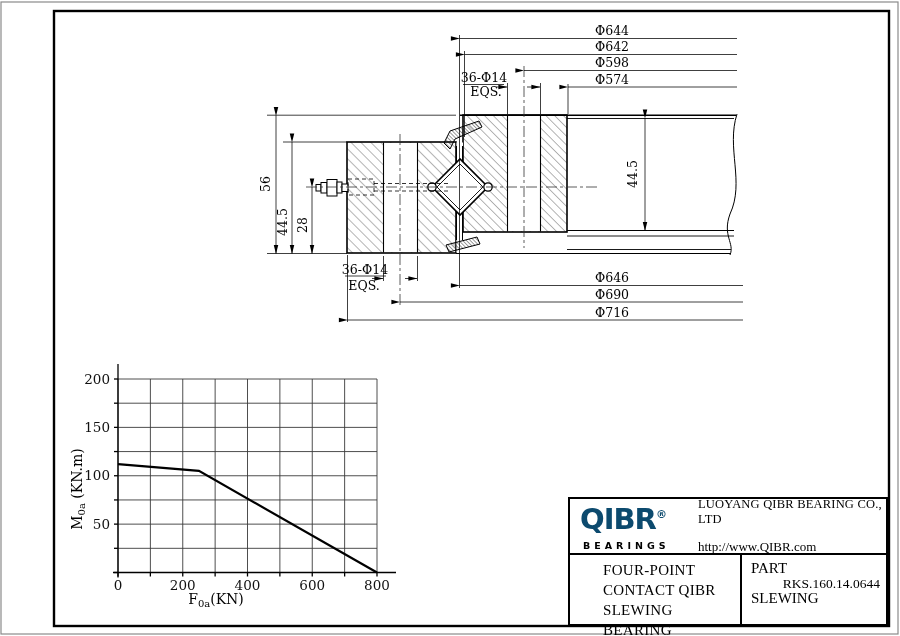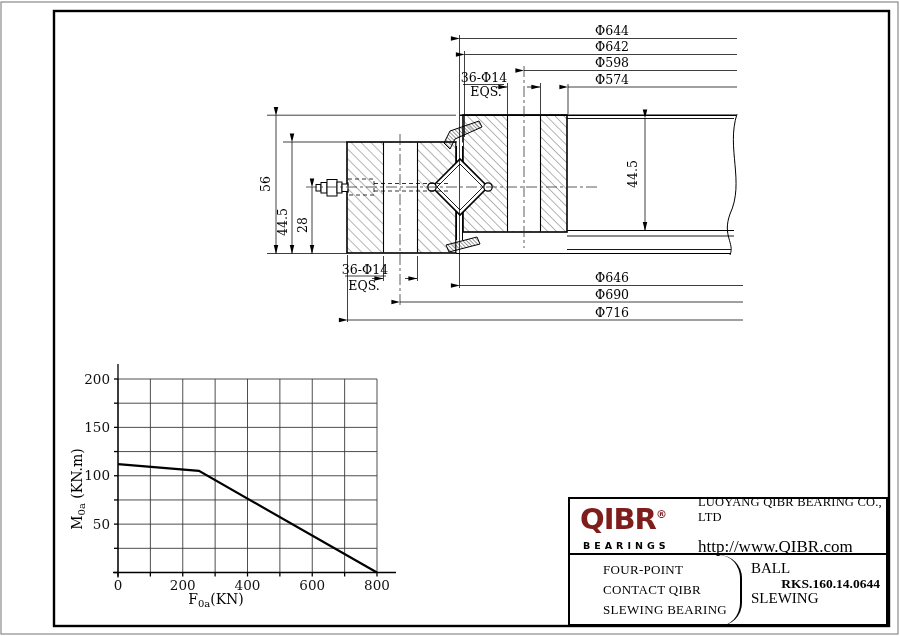--- a/index.html
+++ b/index.html
@@ -21,34 +21,34 @@
   .tend{text-anchor:end;}
   .axtitle{font:14px "DejaVu Serif", serif;fill:#000;text-anchor:middle;}
   .sub{font-size:10px;}
   
   #tblock{position:absolute;left:568px;top:497px;width:320px;height:129px;
           border:2px solid #000;box-sizing:border-box;background:#fff;}
   #tb-top{height:56px;border-bottom:2px solid #000;box-sizing:border-box;
           display:flex;align-items:center;}
   #logo{width:128px;padding-left:10px;box-sizing:border-box;}
   #logo .nm{font-family:"DejaVu Sans", sans-serif;font-weight:900;font-size:29px;
-            letter-spacing:-1px;line-height:28px;color:#7f1d1d;}
+            letter-spacing:-1px;line-height:28px;color:#0c4a6e;}
   #logo .reg{font-size:11px;vertical-align:super;font-weight:700;}
   #logo .tag{font-family:"DejaVu Sans", sans-serif;font-weight:700;font-size:9.5px;
              letter-spacing:4px;color:#000;margin-top:8px;padding-left:3px;}
   #company{flex:1;}
   #company .c1{font-size:12.5px;letter-spacing:.2px;}
-  #company .c2{font-size:17px;margin-top:12px;}
+  #company .c2{font-size:13px;margin-top:12px;}
   #tb-bot{display:flex;height:71px;}
   #prod{width:172px;border-right:2px solid #000;box-sizing:border-box;
-        padding:5px 0 0 33px;font-size:13px;line-height:20px;letter-spacing:.3px;border-radius:23px;}
+        padding:5px 0 0 33px;font-size:15px;line-height:20px;letter-spacing:.3px;}
   #partcell{position:relative;flex:1;font-size:15px;}
   #partcell .p1{position:absolute;left:9px;top:5px;}
   #partcell .p2{position:absolute;left:9px;top:35px;}
-  #partcell .pn{position:absolute;right:6px;top:21px;font-size:13.5px;font-weight:bold;}
+  #partcell .pn{position:absolute;right:6px;top:21px;font-size:13.5px;}
 </style>
 </head>
 <body>
 
 <div id="page">
 
 <svg width="900" height="636" viewBox="0 0 900 636">
   <defs>
     <pattern id="hA" width="7" height="7" patternUnits="userSpaceOnUse" patternTransform="rotate(-45)">
       <line x1="0" y1="0" x2="0" y2="7" stroke="#444" stroke-width="0.8"></line>
@@ -248,20 +248,20 @@
       <div class="c2">http://www.QIBR.com</div>
     </div>
   </div>
   <div id="tb-bot">
     <div id="prod">
       <div>FOUR-POINT</div>
       <div>CONTACT QIBR</div>
       <div>SLEWING BEARING</div>
     </div>
     <div id="partcell">
-      <span class="p1">BALL</span>
+      <span class="p1">PART</span>
       <span class="p2">SLEWING</span>
       <span class="pn">RKS.160.14.0644</span>
     </div>
   </div>
 </div>
 
 </div>
 
 </body></html>

